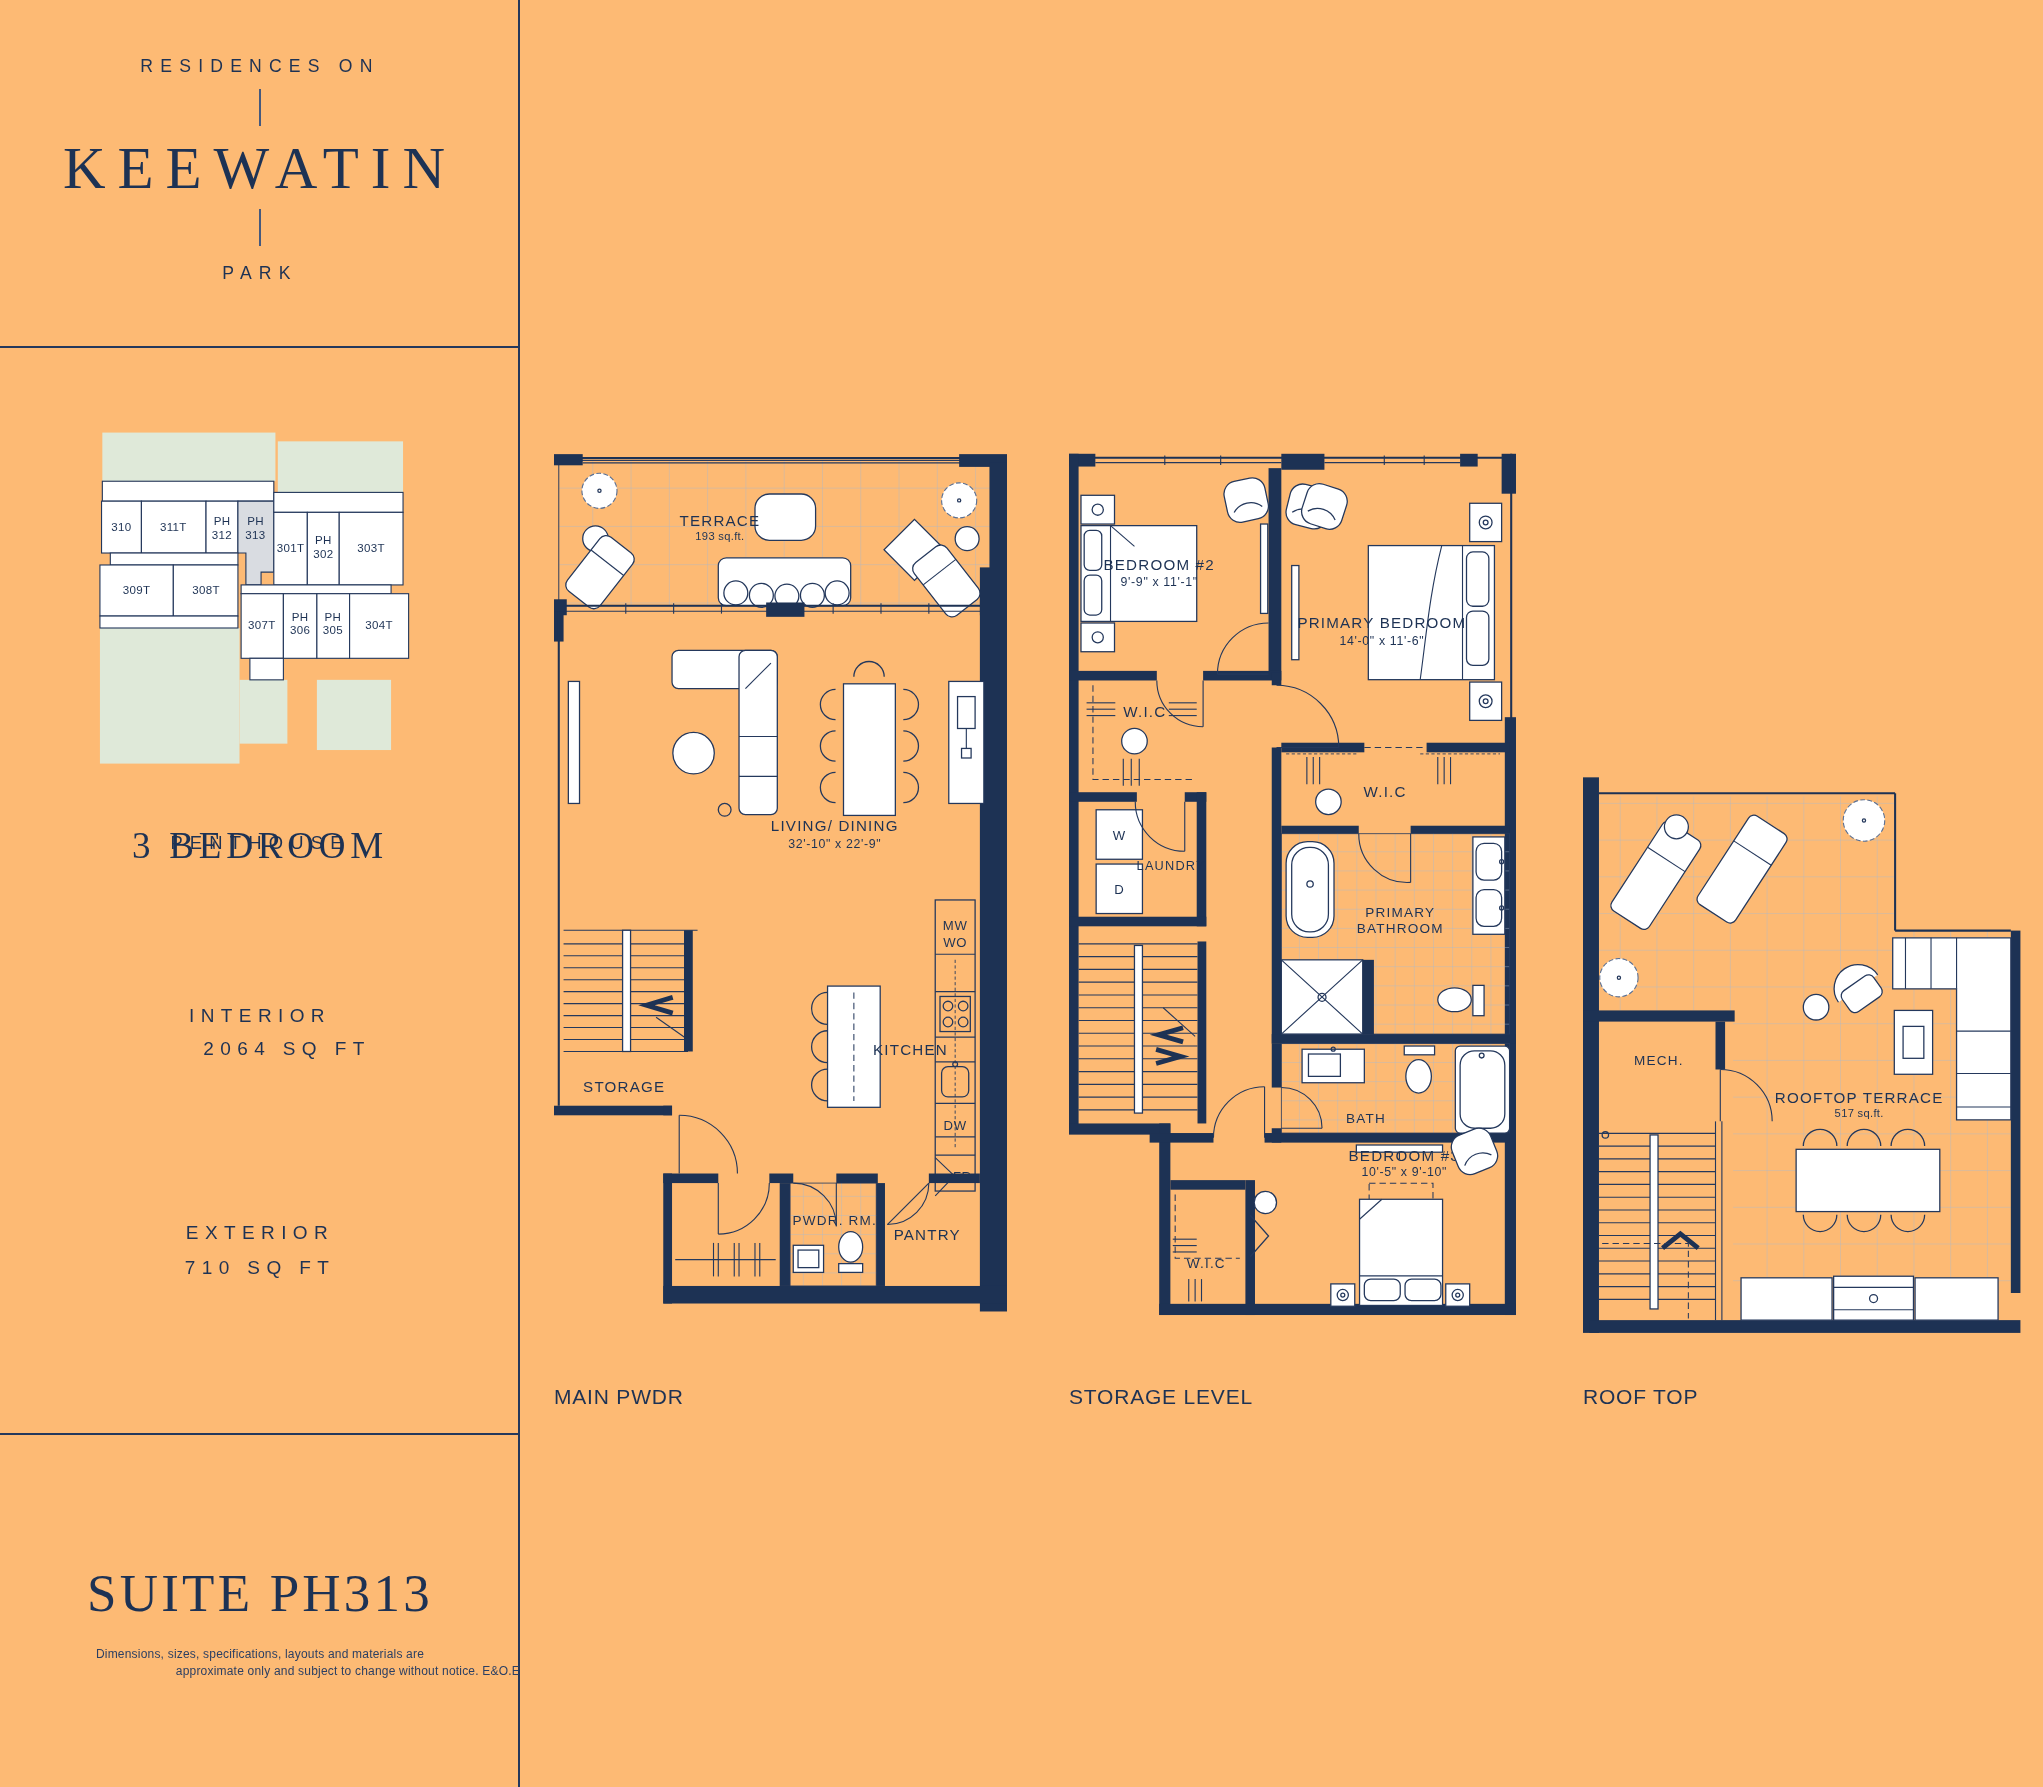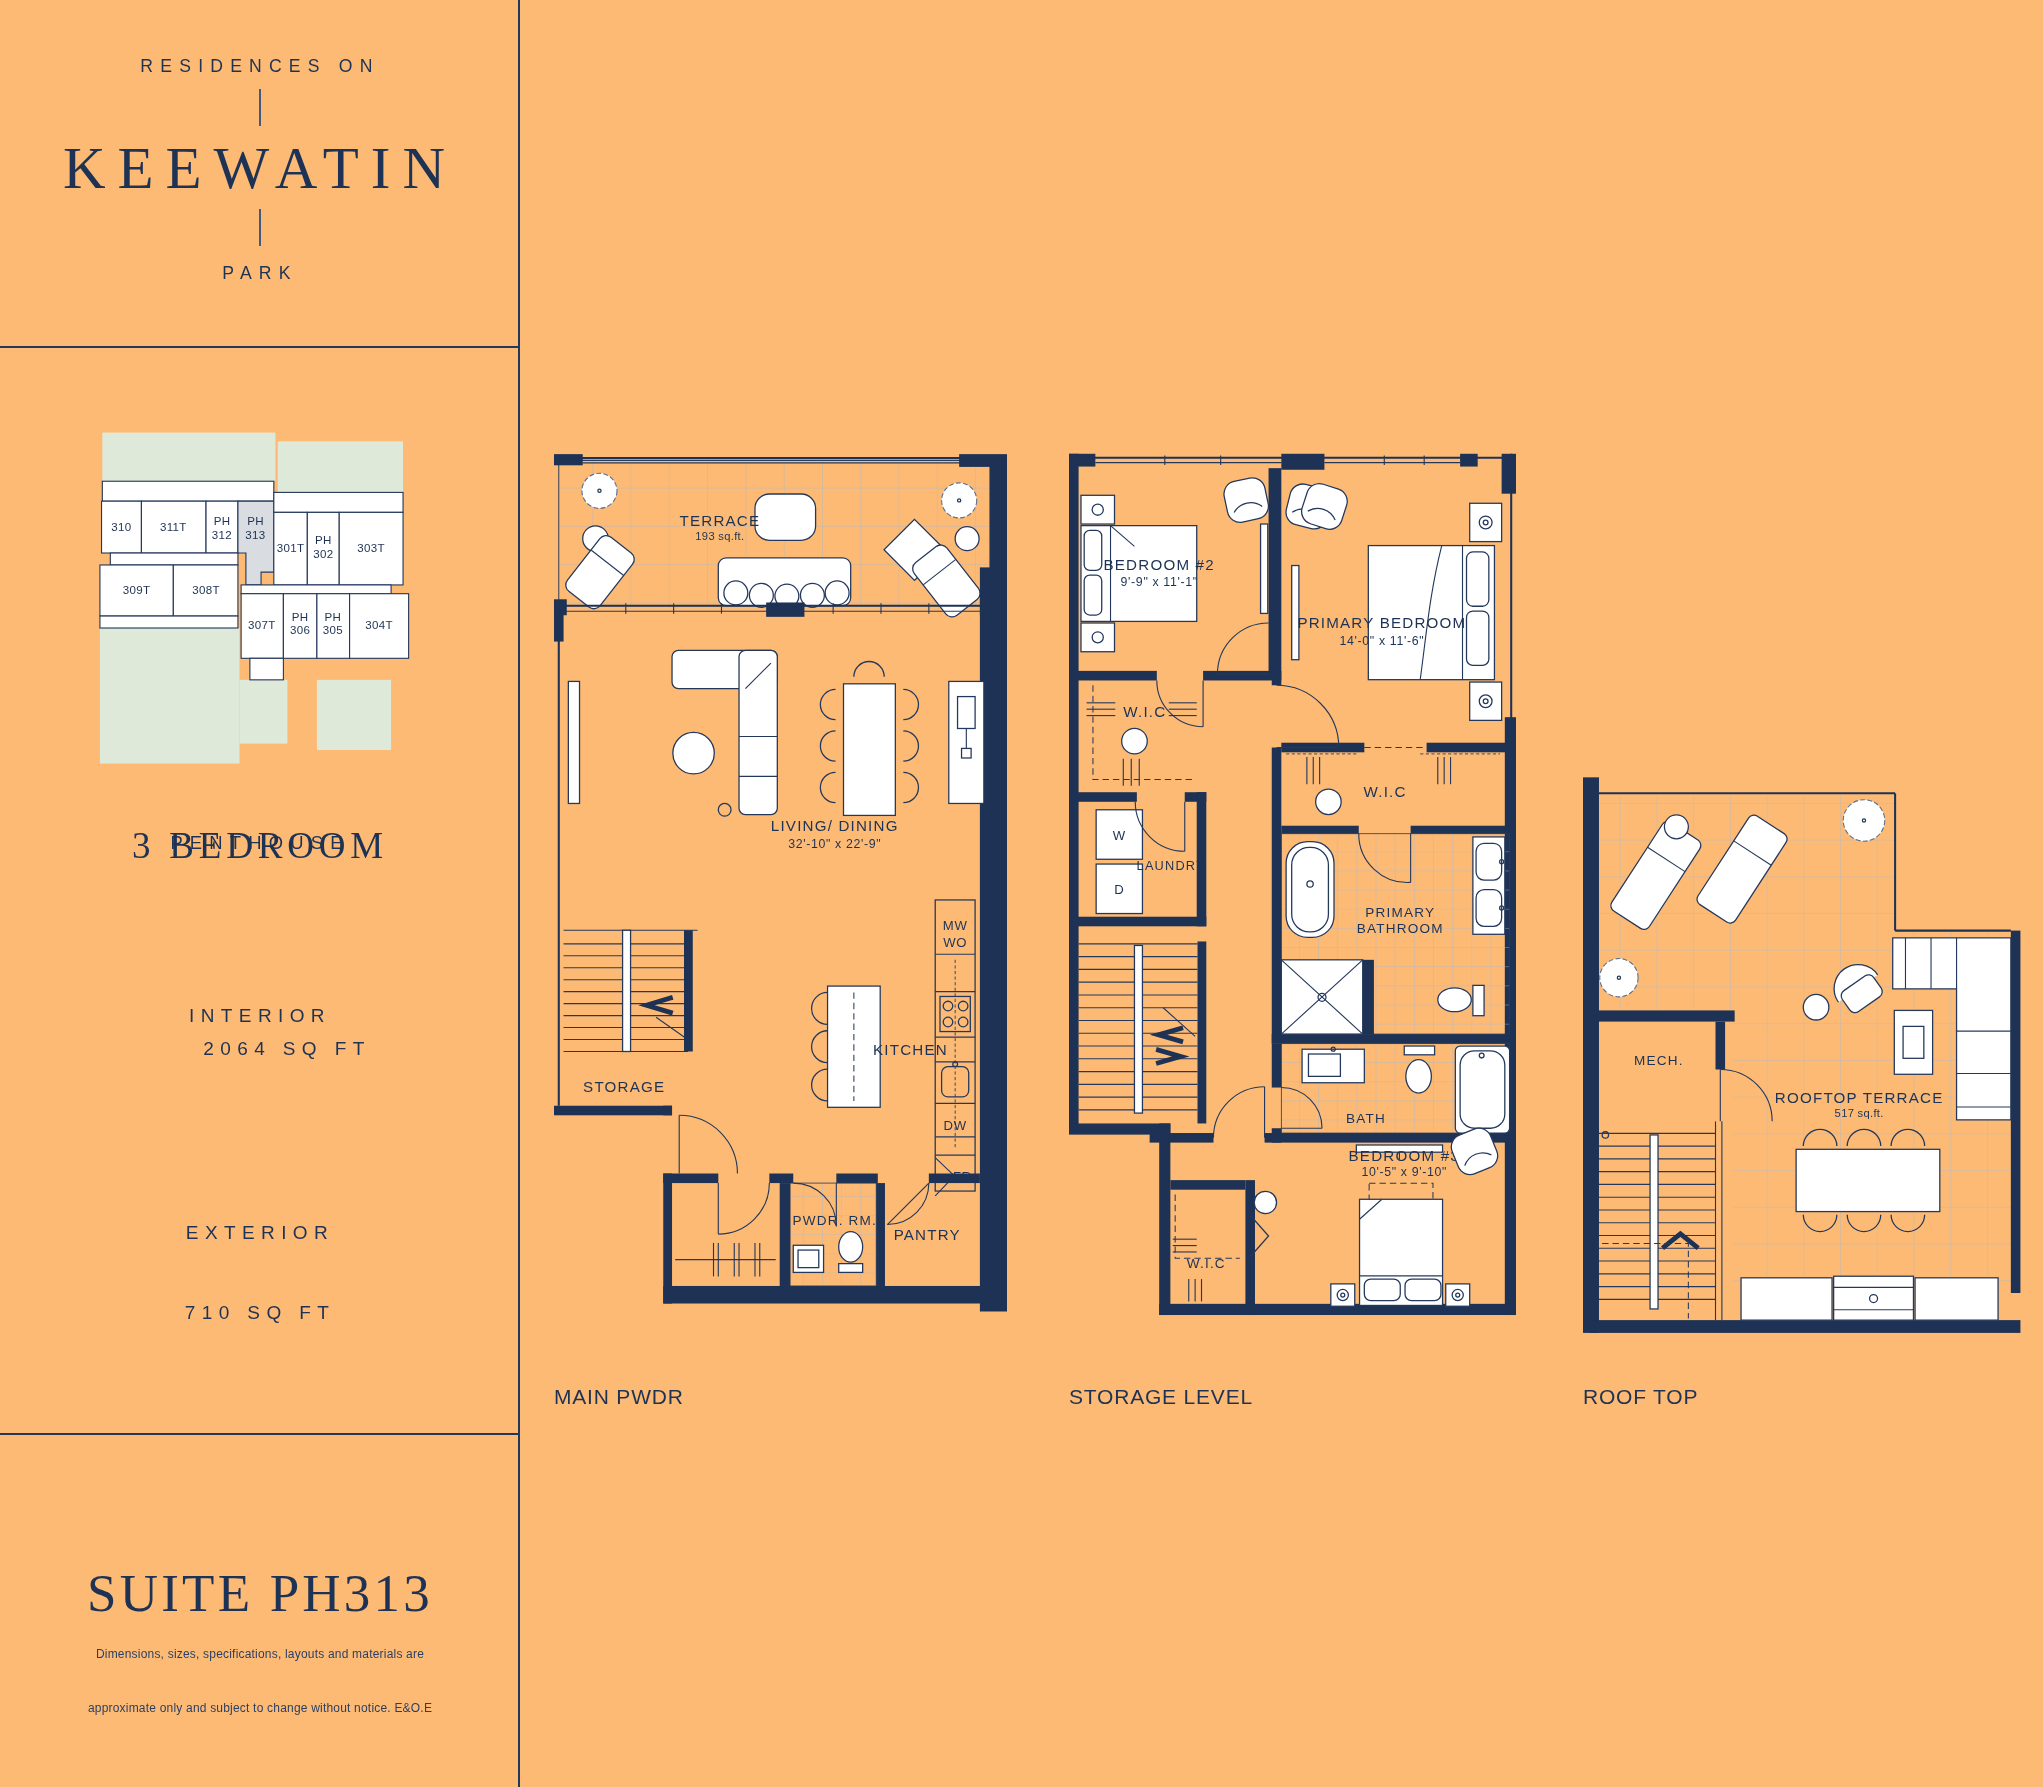--- a/index.html
+++ b/index.html
@@ -101,24 +101,24 @@
       <text class="kp" x="317" y="265">305</text>
       <text class="kp" x="375" y="258">304T</text>
     </g>
   </svg>
 
   <div class="sidebar-text suite-type abs" style="top:784px;margin-top:40px;">3 BEDROOM</div>
   <div class="sidebar-text suite-sub abs" style="top:832px;">PENTHOUSE</div>
   <div class="sidebar-text area-lbl abs" style="top:1005px;">INTERIOR</div>
   <div class="sidebar-text area-lbl abs" style="top:1038px;padding-left:27px;">2064 SQ FT</div>
   <div class="sidebar-text area-lbl abs" style="top:1222px;">EXTERIOR</div>
-  <div class="sidebar-text area-lbl abs" style="top:1302px;">710 SQ FT</div>
+  <div class="sidebar-text area-lbl abs" style="top:1257px;">710 SQ FT</div>
   <div class="sidebar-text suite-title abs" style="top:1563px;">SUITE PH313</div>
   <div class="sidebar-text disc abs" style="top:1646px;">Dimensions, sizes, specifications, layouts and materials are</div>
-  <div class="sidebar-text disc abs" style="top:1700px;">approximate only and subject to change without notice. E&amp;O.E</div>
+  <div class="sidebar-text disc abs" style="top:1663px;text-align:right;">approximate only and subject to change without notice. E&amp;O.E</div>
 
   <svg style="left:554px;top:449px;" width="453" height="874" viewBox="0 0 568 1095">
     <defs>
       <pattern id="tA" width="48" height="48" patternUnits="userSpaceOnUse">
           <path d="M48 0H0V48" fill="none" class="tile"></path>
         </pattern>
       <pattern id="tAs" width="24" height="24" patternUnits="userSpaceOnUse">
           <path d="M24 0H0V24" fill="none" class="tile"></path>
         </pattern>
     </defs>

